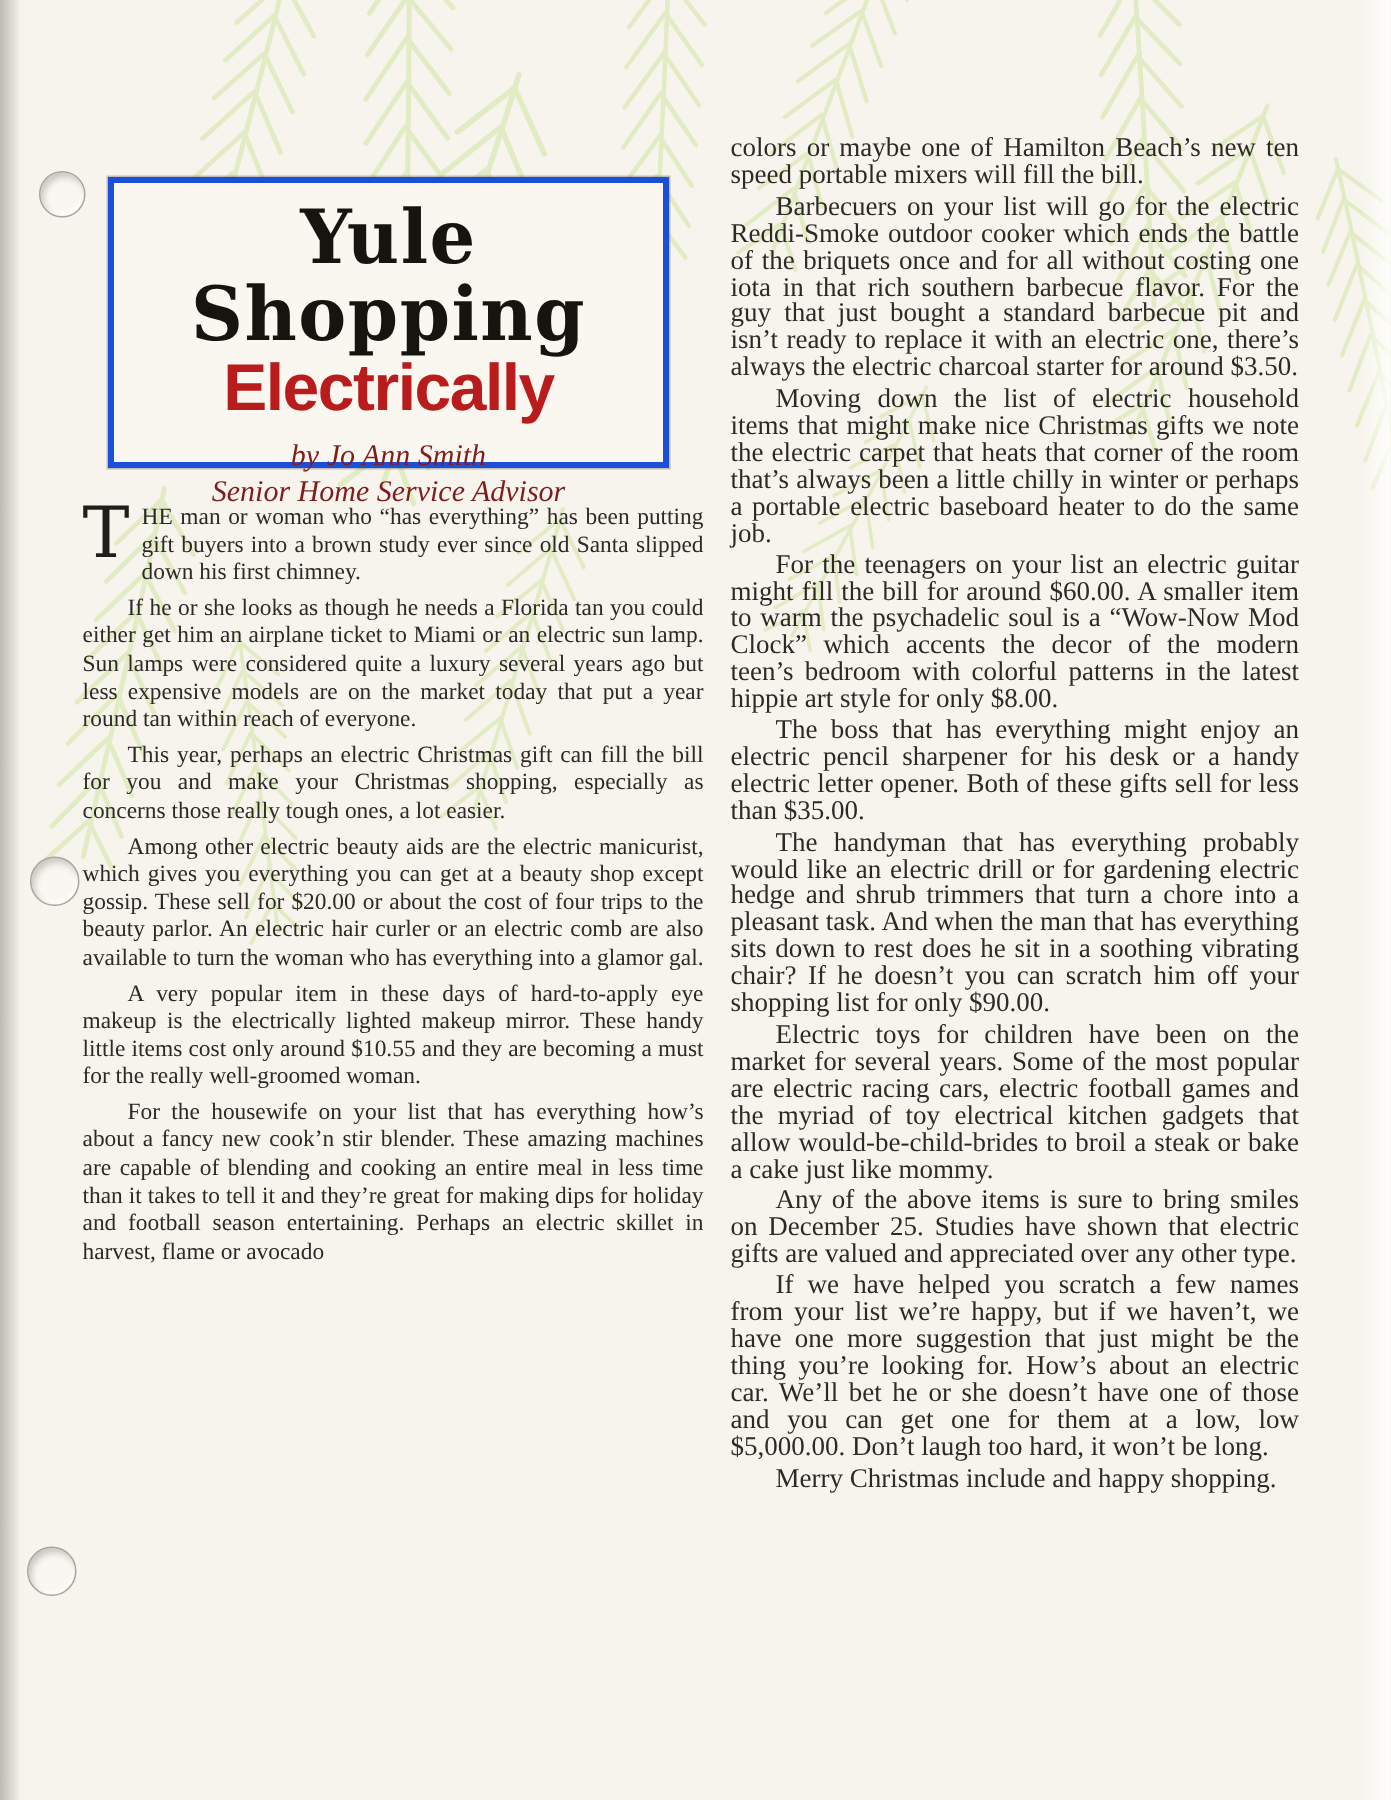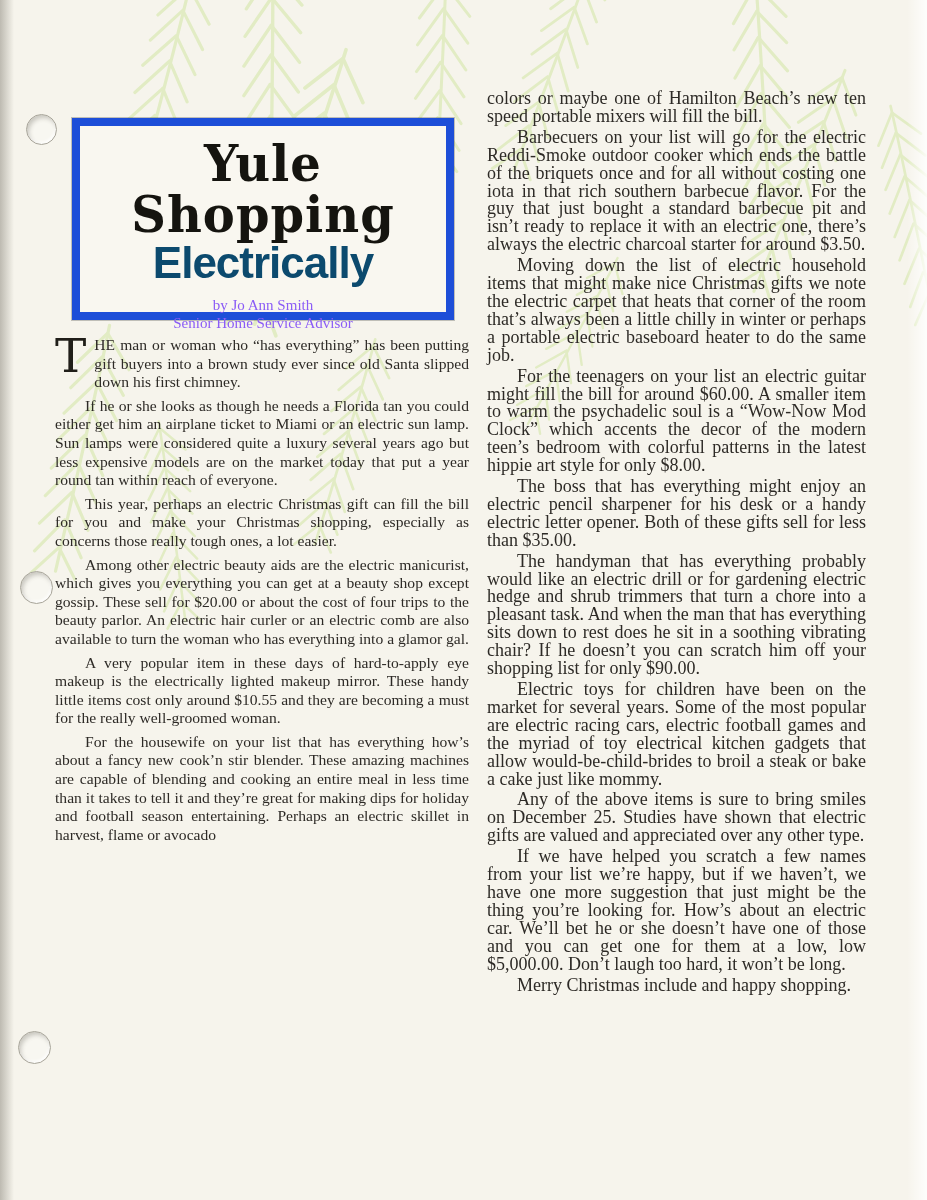--- a/index.html
+++ b/index.html
@@ -38,21 +38,21 @@
     z-index: 4;
   }
   .hole-1 { left: 26px; top: 114px; width: 29px; height: 29px; }
   .hole-2 { left: 20px; top: 571px; width: 31px; height: 31px; }
   .hole-3 { left: 18px; top: 1031px; width: 31px; height: 31px; }
 
   .title-box {
     position: absolute;
     left: 72px; top: 118px;
     width: 366px; height: 186px;
-    border: 8px solid #1d4ed8;
+    border: 4px solid #1d4ed8;
     box-shadow: 0 0 0 1px rgba(27,26,23,0.25);
     background: #f9f7f0;
     text-align: center;
     z-index: 2;
   }
   .title-blackletter {
     margin-top: 14px;
     font-family: "DejaVu Serif", serif;
     font-weight: bold;
     font-size: 48px;
@@ -61,26 +61,27 @@
     color: #15140f;
     transform: scaleY(1.04);
   }
   .title-bold {
     margin-top: 3px;
     font-family: "Liberation Sans", sans-serif;
     font-weight: bold;
     font-size: 44px;
     line-height: 1.0;
     letter-spacing: -1px;
-    color: #0c4a6e;
+    color: #b91c1c;
   }
   .byline { 
-    font-size: 15px;
+    font-style: italic;
+    font-size: 20px;
     line-height: 1.22;
-    color: #8b5cf6;
+    color: #7f1d1d;
   }
   .byline.first { margin-top: 11px; }
 
   .col {
     position: absolute;
     color: #2d2a26;
     text-align: justify;
     z-index: 1;
   }
   .col-left {

